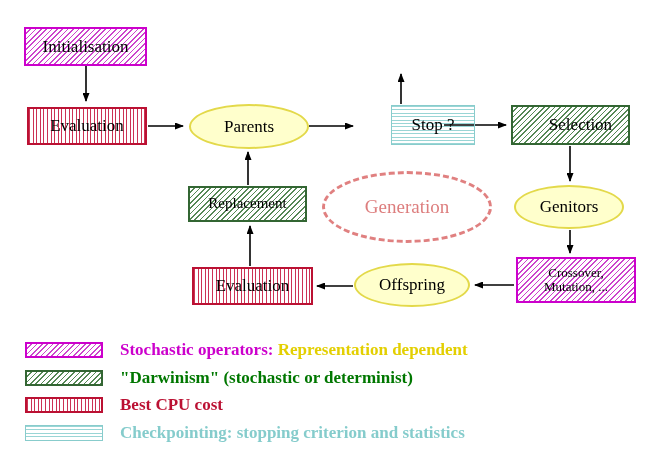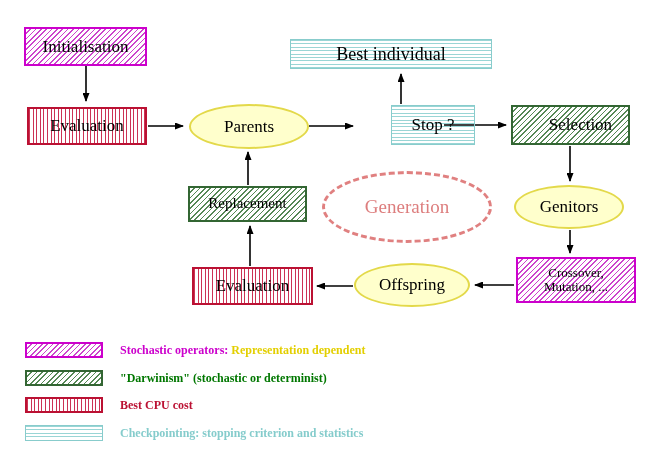--- a/index.html
+++ b/index.html
@@ -40,21 +40,21 @@
     border:3px dashed #e08080;
     background:transparent;
     color:#dd7e7e;
     font-size:19px;
   }
   .arrows{position:absolute;left:0;top:0;pointer-events:none;}
   .legend-row{position:absolute;display:flex;align-items:center;}
   .swatch{width:78px;height:16px;box-sizing:border-box;}
   .legend-text{
     position:absolute;left:95px;white-space:nowrap;
-    font-size:12px;font-weight:bold;font-family:"Liberation Serif", serif;
+    font-size:17px;font-weight:bold;font-family:"Liberation Serif", serif;
   }
   .lg1a{color:#cc00cc;}
   .lg1b{color:#e3cf00;}
   .lg2{color:#007700;}
   .lg3{color:#bb1133;}
   .lg4{color:#85cccc;}
 </style>
 </head>
 <body>
 
@@ -78,21 +78,20 @@
     <line x1="250" y1="266" x2="250" y2="226" stroke="#000" stroke-width="1.6" marker-end="url(#arr)"></line>
     <line x1="248" y1="185" x2="248" y2="152" stroke="#000" stroke-width="1.6" marker-end="url(#arr)"></line>
   </svg>
 
   <div class="node hatch-magenta" style="left:24px;top:27px;width:123px;height:39px;">Initialisation</div>
 
   <div class="node stripes-red" style="left:27px;top:107px;width:120px;height:38px;">Evaluation</div>
 
   <div class="node ellipse" style="left:189px;top:104px;width:120px;height:45px;">Parents</div>
 
-  <div class="node stripes-cyan" style="left:290px;top:39px;width:202px;height:30px;font-size:18px;">Best individual</div>
 
   <div class="node stripes-cyan" style="left:359px;top:105px;width:84px;height:40px;margin-left:32px;">Stop ?</div>
 
   <div class="node hatch-green" style="left:511px;top:105px;width:119px;height:40px;padding-left:20px;">Selection</div>
 
   <div class="node ellipse" style="left:514px;top:185px;width:110px;height:44px;">Genitors</div>
 
   <div class="node hatch-magenta" style="left:516px;top:257px;width:120px;height:46px;font-size:13px;flex-direction:column;">
     <span>Crossover,</span>
     <span>Mutation, ...</span>

